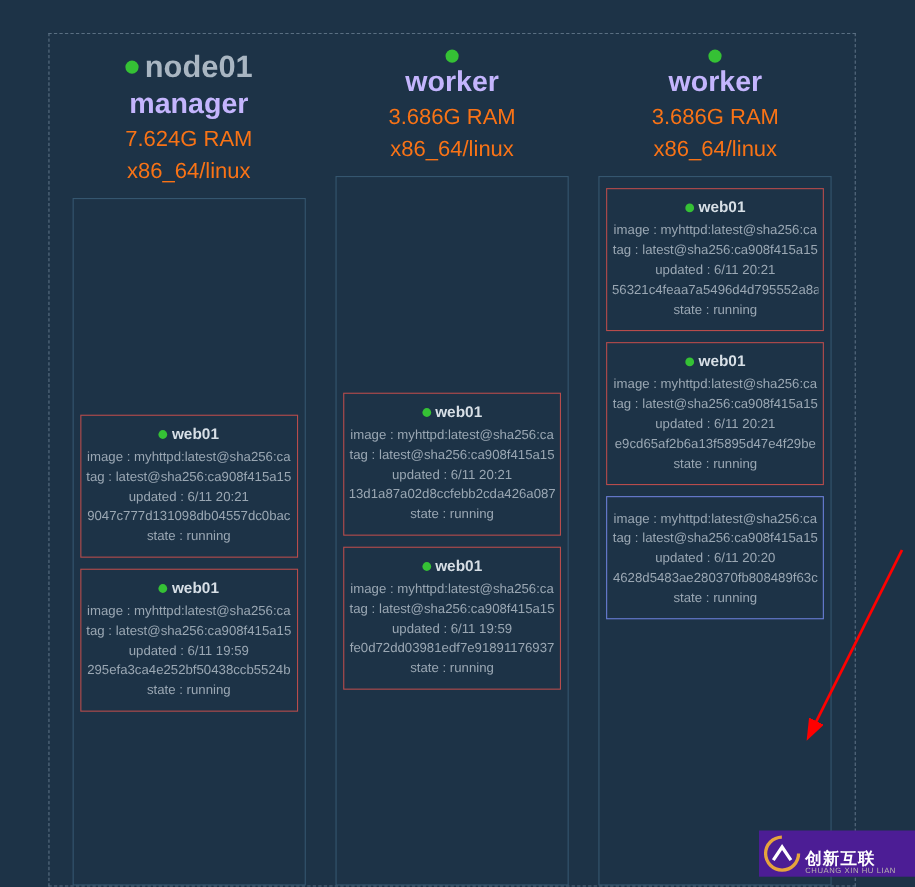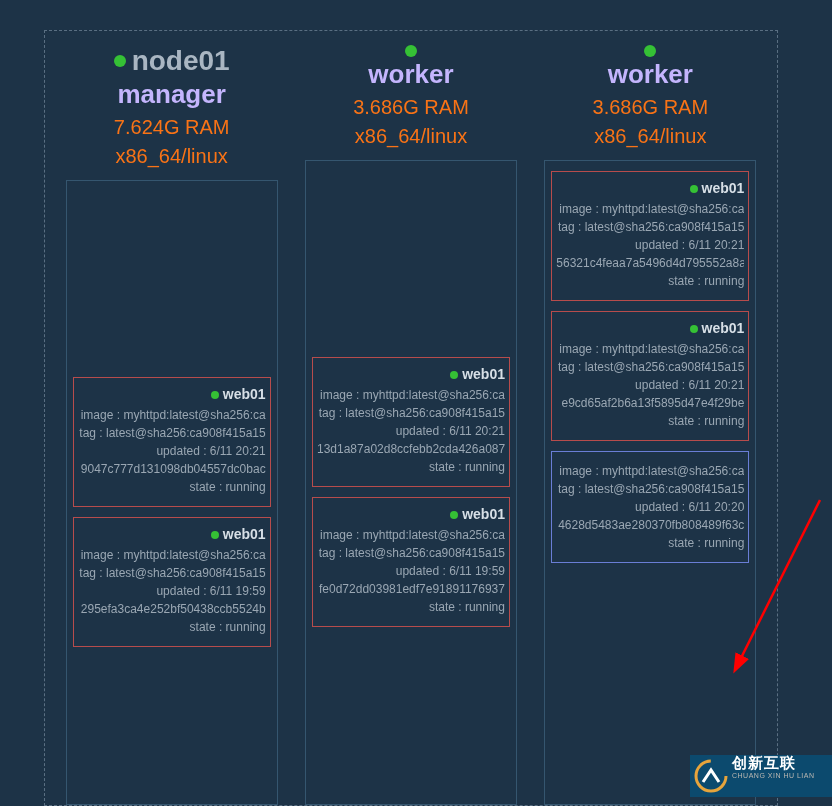--- a/index.html
+++ b/index.html
@@ -8,26 +8,26 @@
   .cols{display:flex;gap:14px;height:100%}
   .col{flex:1;display:flex;flex-direction:column;align-items:center}
   .hdr{text-align:center;color:#9aa7b3}
   .hdr h2{font-size:28px;color:#a9b6c2;font-weight:600;display:flex;align-items:center;justify-content:center;gap:6px}
   .dot{display:inline-block;width:12px;height:12px;border-radius:50%;background:#35c135}
   .sdot{display:inline-block;width:8px;height:8px;border-radius:50%;background:#35c135;margin-right:4px;vertical-align:middle}
   .hdr .role{font-size:26px;color:#c4b5fd;font-weight:600;margin-top:2px}
   .hdr .ram,.hdr .arch{font-size:20px;color:#f97316;margin-top:6px}
   .taskwrap{margin-top:12px;border:1px solid #35566f;width:212px;flex:1;padding:10px 6px 0 6px;display:flex;flex-direction:column;gap:10px}
   .spacer{flex:0 0 176px}
-  .task{border:1px solid #b74c4c;padding:8px 4px;text-align:right;color:#9aa7b3;font-size:12px;overflow:hidden}
+  .task{border:1px solid #b74c4c;padding:8px 4px;text-align:center;color:#9aa7b3;font-size:12px;overflow:hidden}
   .task.alt{border-color:#6a7ed6}
   .task .tname{color:#d7dfe6;font-weight:700;font-size:14px;margin-bottom:6px}
   .task .line{white-space:nowrap;margin:4px 0;overflow:hidden}
   .arrow{position:absolute;pointer-events:none}
-  .logo{position:absolute;right:0;bottom:9px;width:142px;height:42px;background:#0c4a6e;display:flex;align-items:flex-start;color:#fff}
+  .logo{position:absolute;right:0;bottom:9px;width:142px;height:42px;background:#4c1d95;display:flex;align-items:flex-end;color:#fff}
   .logo-ic{width:42px;height:42px;display:flex;align-items:center;justify-content:center}
   .logo-tx{display:flex;flex-direction:column;justify-content:center;line-height:1.1}
   .logo-cn{font-size:15px;font-weight:700;letter-spacing:1px}
   .logo-en{font-size:7px;color:#bbb8b2;letter-spacing:0.5px}
 </style>
 </head>
 <body>
 
 <div class="outer">
   <div class="cols" id="cols">

